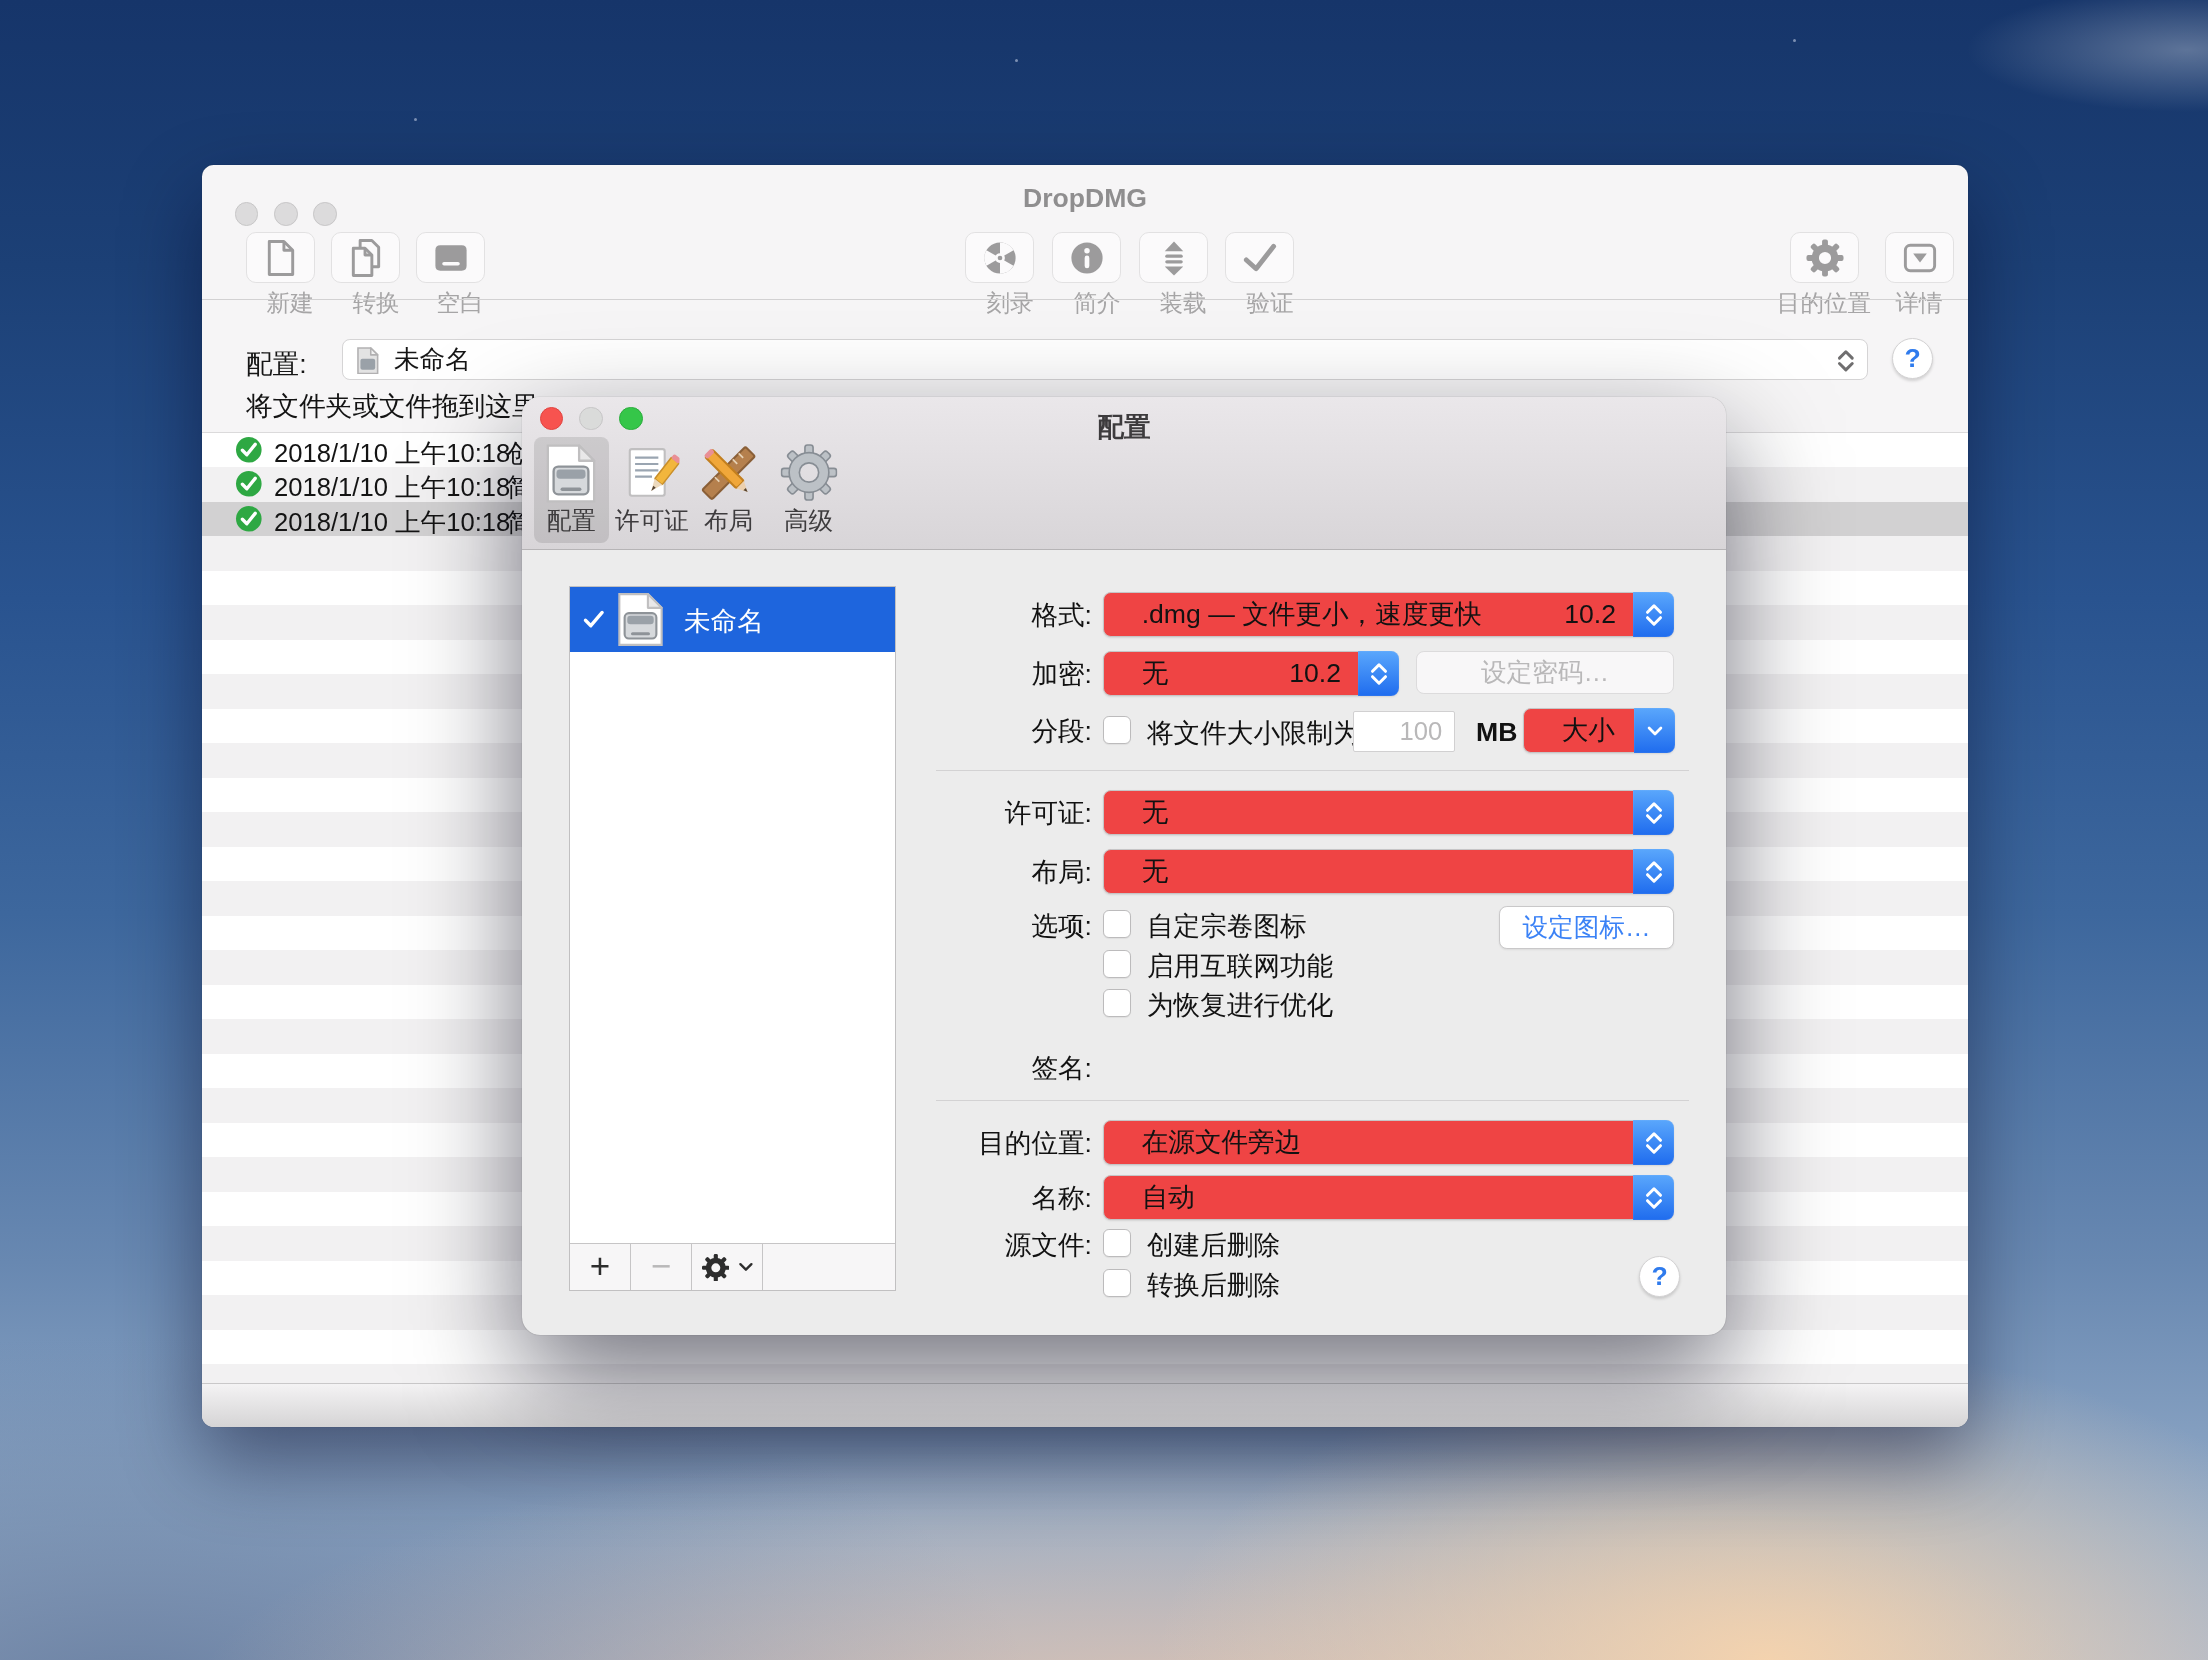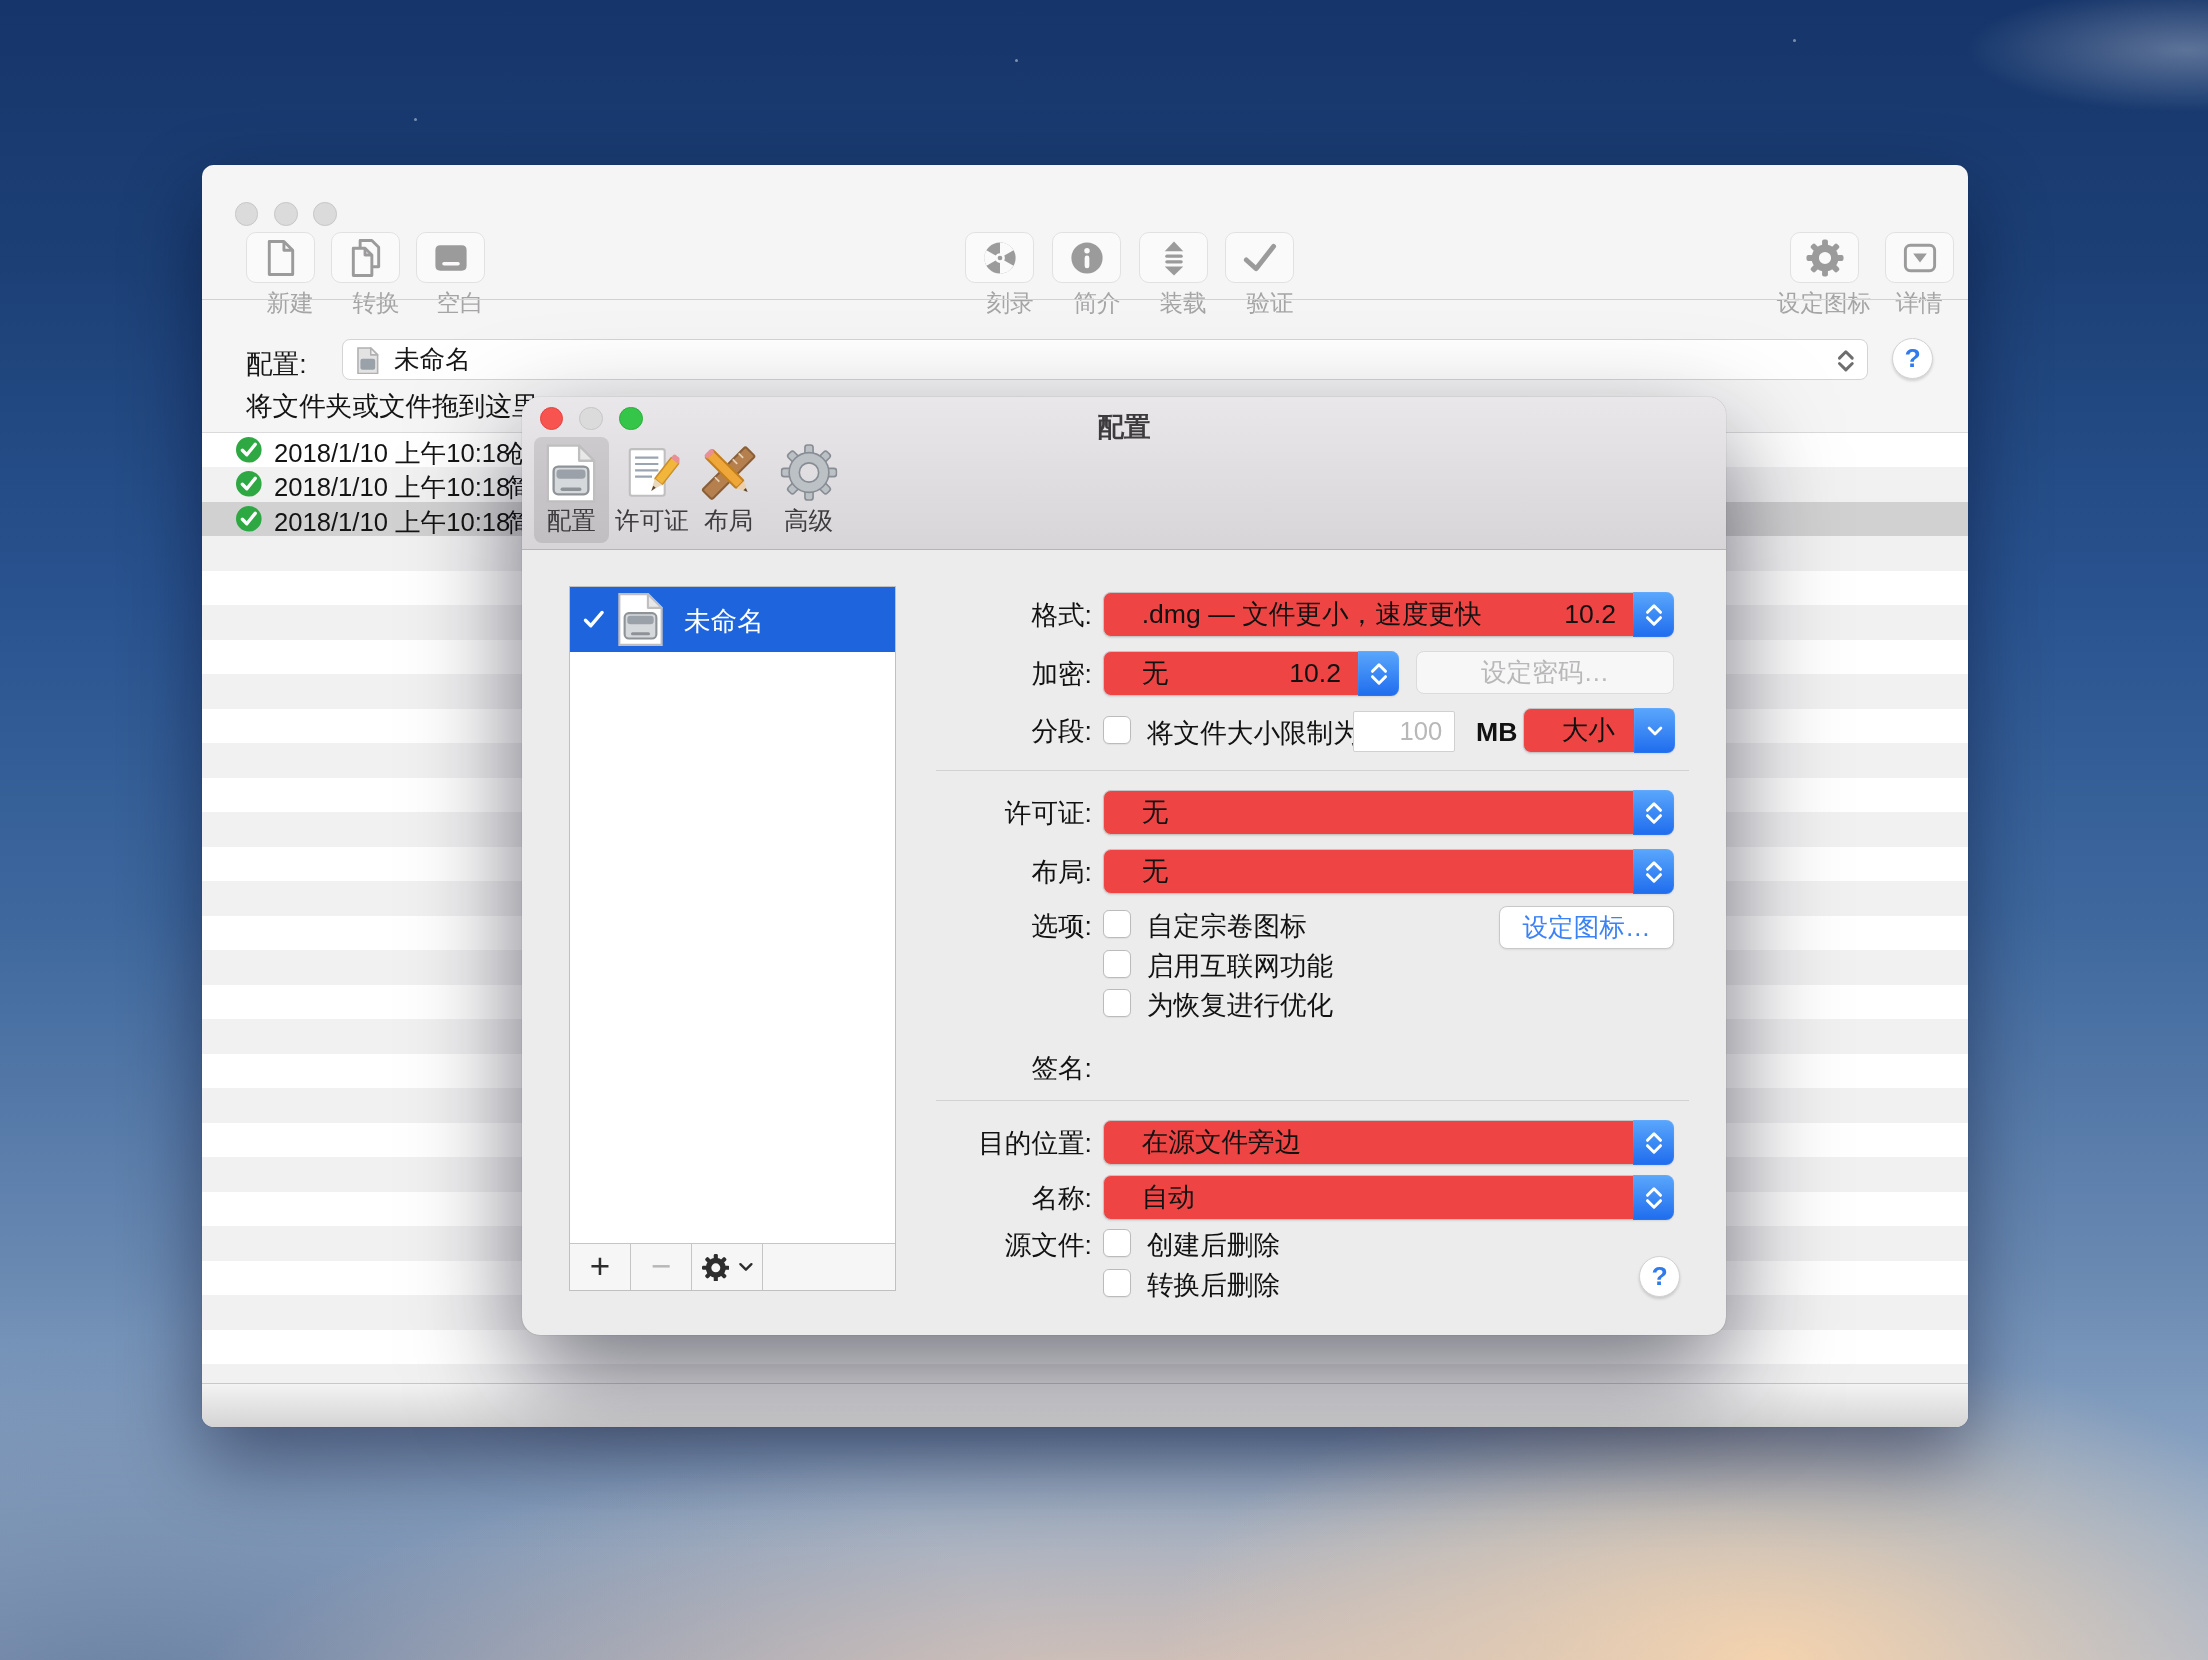--- a/index.html
+++ b/index.html
@@ -94,20 +94,21 @@
 </style>
 </head>
 <body>
 
 <div id="canvas">
   <div class="star" style="left:414px;top:118px"></div>
   <div class="star" style="left:1015px;top:59px"></div>
   <div class="star" style="left:1793px;top:39px"></div>
 
   <div class="win">
+    <div class="win-title">DropDMG</div>
     <div class="tl tl-inactive" style="left:32.5px"></div>
     <div class="tl tl-inactive" style="left:72px"></div>
     <div class="tl tl-inactive" style="left:111px"></div>
 
     <div class="tbtn" style="left:44px">
       <span><svg width="39" height="39" viewBox="0 0 40 40">
             <path d="M8 3 h15 l9 9 v25 h-24 z" fill="none" stroke="#9c9b9c" stroke-width="3" stroke-linejoin="round"></path>
             <path d="M23 3 v9 h9" fill="none" stroke="#9c9b9c" stroke-width="3" stroke-linejoin="round"></path>
           </svg></span>
     </div>
@@ -175,21 +176,21 @@
               <rect x="17" y="1" width="6" height="9" rx="2" transform="rotate(90 20 20)"></rect>
               <rect x="17" y="1" width="6" height="9" rx="2" transform="rotate(135 20 20)"></rect>
               <rect x="17" y="1" width="6" height="9" rx="2" transform="rotate(180 20 20)"></rect>
               <rect x="17" y="1" width="6" height="9" rx="2" transform="rotate(225 20 20)"></rect>
               <rect x="17" y="1" width="6" height="9" rx="2" transform="rotate(270 20 20)"></rect>
               <rect x="17" y="1" width="6" height="9" rx="2" transform="rotate(315 20 20)"></rect>
             </g>
             <circle cx="20" cy="20" r="10" fill="none" stroke="#9c9b9c" stroke-width="7.5"></circle>
           </svg></span>
     </div>
-    <div class="tlabel" style="left:1543px">设定图标</div>
+    <div class="tlabel" style="left:1543px">目的位置</div>
     <div class="tbtn" style="left:1683px">
       <span><svg width="39" height="39" viewBox="0 0 40 40">
             <rect x="5" y="7" width="30" height="26" rx="5" fill="none" stroke="#9c9b9c" stroke-width="3"></rect>
             <polygon points="13,15.5 27,15.5 20,24.5" fill="#9c9b9c"></polygon>
           </svg></span>
     </div>
     <div class="tlabel" style="left:1638px">详情</div>
 
     <div class="win-sep"></div>
 

